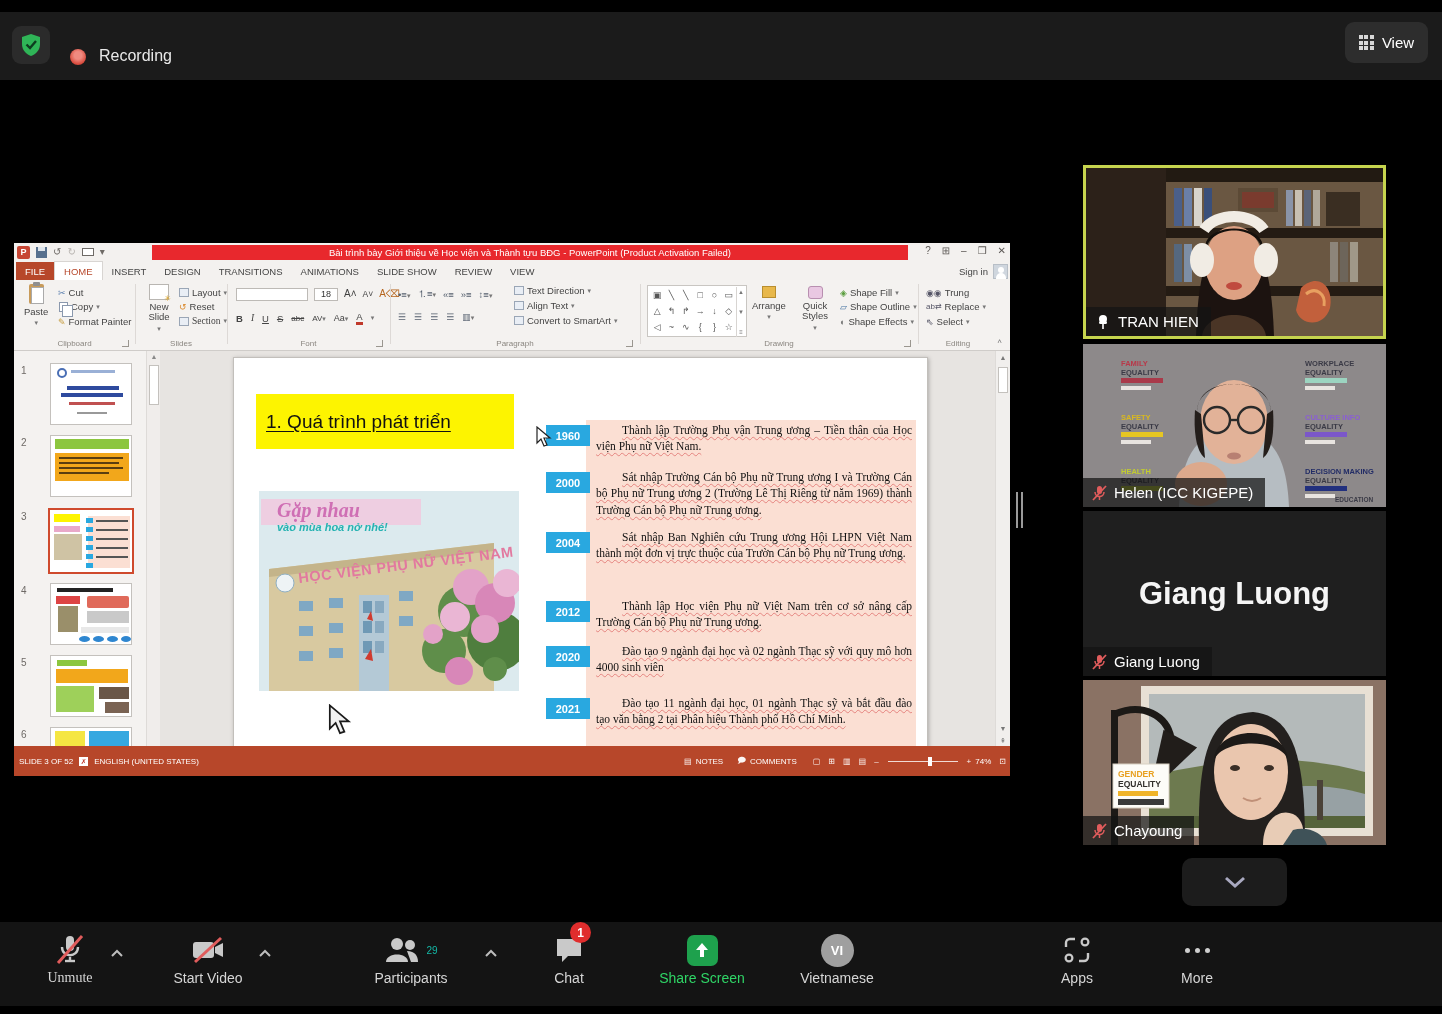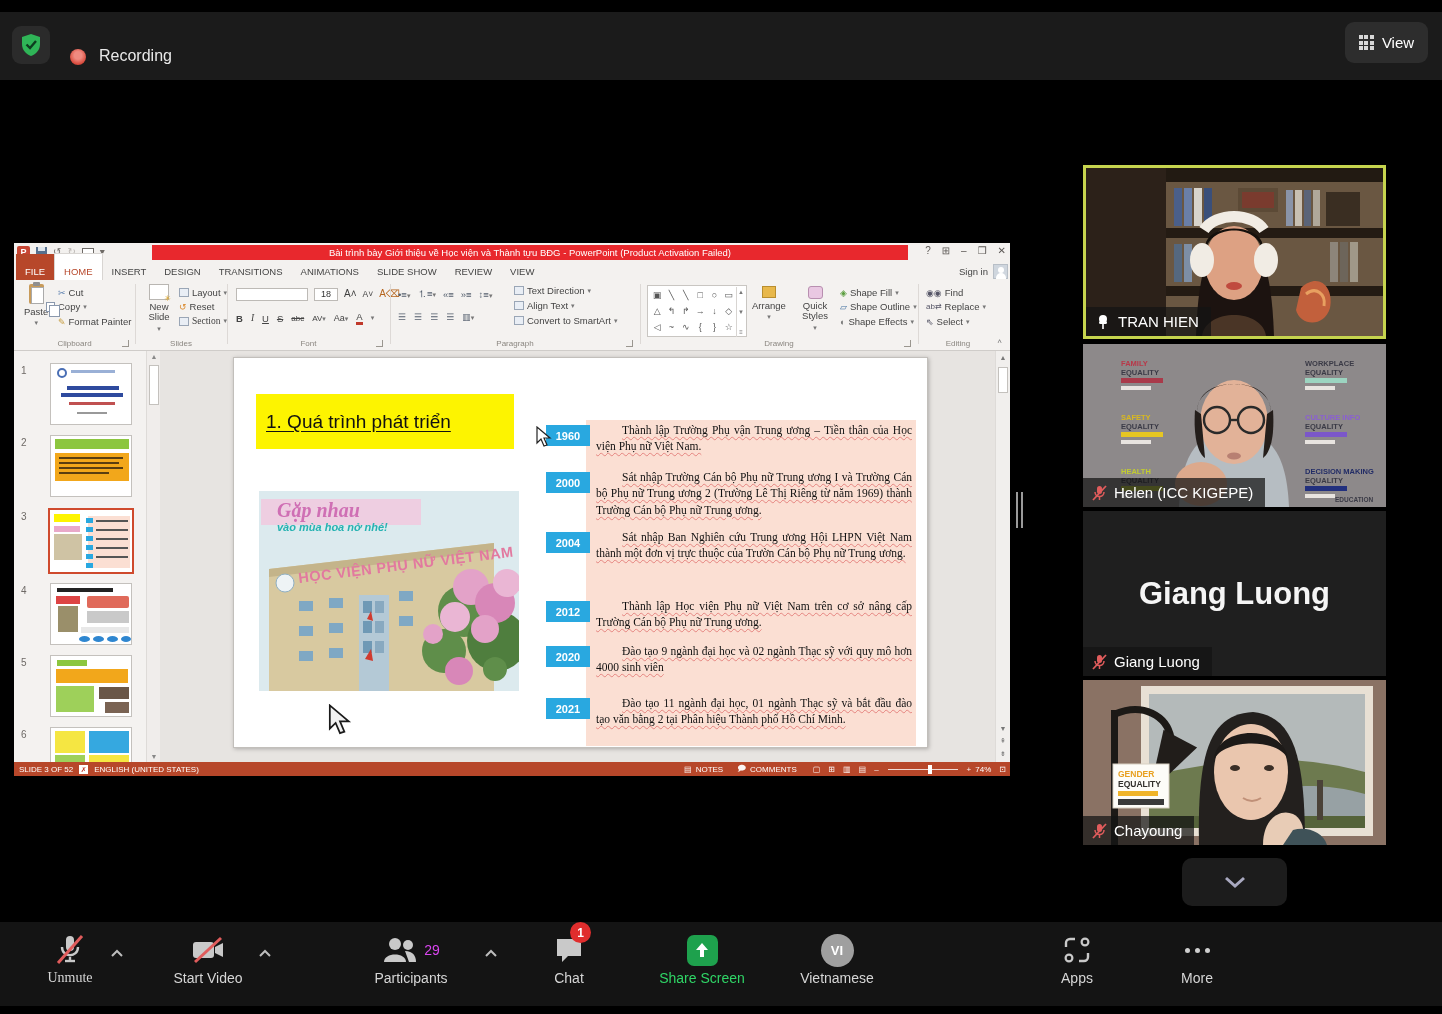--- a/index.html
+++ b/index.html
@@ -26,21 +26,21 @@
   .floppy { width:11px; height:11px; background:#57708e; position:relative; }
   .floppy::after { content:""; position:absolute; left:2px; top:0; width:7px; height:4px; background:#dfe5ec; }
   .qat-glyph { font-size:10px; color:#6e6a66; line-height:1; }
   .qat-glyph.dim { color:#b8b4b0; }
   .monitor { width:12px; height:8px; border:1px solid #6e6a66; background:#fff; }
   .title-banner { position:absolute; left:138px; top:2px; width:756px; height:15px; background:#e8282d; color:#fff;
                   font-size:9.5px; display:flex; align-items:center; justify-content:center; white-space:nowrap; overflow:hidden; }
   .win-controls { position:absolute; right:4px; top:2px; display:flex; gap:11px; color:#5c5855; font-size:10px; align-items:center; }
 
   .ppt-tabs { position:absolute; left:0; top:20px; width:100%; height:17px; background:#f3f1ef; display:flex; align-items:flex-end; }
-  .tab { font-size:9.5px; color:#444; padding:12px 9px 3px 9px; }
+  .tab { font-size:9.5px; color:#444; padding:4px 9px 3px 9px; }
   .tab.file { background:#b7472a; color:#fff; margin-left:2px; }
   .tab.active { background:#fff; color:#b7472a; border:1px solid #d8d5d2; border-bottom:none; }
   .signin { position:absolute; right:22px; top:3px; font-size:9.5px; color:#444; }
   .avatar-sq { position:absolute; right:2px; top:1px; width:15px; height:15px; background:#cfd6de; border:1px solid #b8bfc7; }
   .avatar-sq::before { content:""; position:absolute; left:4px; top:2px; width:6px; height:6px; border-radius:50%; background:#fff; }
   .avatar-sq::after { content:""; position:absolute; left:2px; top:8px; width:10px; height:6px; border-radius:5px 5px 0 0; background:#fff; }
 
   .ribbon { position:absolute; left:0; top:37px; width:100%; height:71px; background:#f4f2f0; border-bottom:1px solid #cfccc9; }
   .rgroup-label { position:absolute; bottom:2px; width:100%; text-align:center; font-size:8px; color:#8a8680; }
   .rdiv { position:absolute; top:4px; width:1px; height:60px; background:#ddd9d6; }
@@ -88,21 +88,21 @@
   .tl-text { position:absolute; left:362px; width:316px; font-family:"Liberation Serif",serif; font-size:11.5px; line-height:1.42;
              color:#111; text-align:justify; text-indent:26px;
              text-decoration:underline; text-decoration-style:wavy; text-decoration-color:rgba(214,69,69,.55); text-decoration-thickness:1px; text-underline-offset:2px; }
   .photo { position:absolute; left:25px; top:133px; width:260px; height:200px; }
 
   .vscroll { position:absolute; left:981px; top:0; width:15px; height:100%; background:#f1efed; border-left:1px solid #dedbd8;
              font-size:7px; color:#777; }
   .vscroll .arr { position:absolute; left:0; width:100%; text-align:center; }
   .vscroll .vthumb { position:absolute; left:2px; top:16px; width:10px; height:26px; background:#fff; border:1px solid #c4c1bd; }
 
-  .statusbar { position:absolute; left:0; bottom:0; width:100%; height:14px; background:#b7472a; color:#fff; font-size:8px;
+  .statusbar { position:absolute; left:0; bottom:0; width:100%; height:30px; background:#b7472a; color:#fff; font-size:8px;
                display:flex; align-items:center; }
   .statusbar .sb-ic { margin:0 4px; opacity:.95; }
   .proof { display:inline-block; width:9px; height:9px; background:#fff; color:#c0392b; font-size:7px; line-height:9px; text-align:center; margin:0 6px; }
   .zoom-track { position:relative; width:70px; height:1px; background:rgba(255,255,255,.8); margin:0 5px; }
   .zoom-knob { position:absolute; left:58%; top:-4px; width:4px; height:9px; background:#fff; }
 
   
   .tile { position:absolute; left:1083px; width:303px; background:#1e1e1e; overflow:hidden; }
   .tile svg { display:block; }
   .name-tag { position:absolute; left:0; bottom:0; background:rgba(20,20,20,.72); color:#fff; font-size:15px;
@@ -200,21 +200,21 @@
 
       <div class="rbtn-big" style="left:10px;">
         <span class="clipboard-ic"></span>
         <span>Paste</span>
         <span class="caret">▾</span>
       </div>
       <div class="rsmall" style="left:44px; top:7px;">
         <span class="scissors">✂</span>
         <span>Cut</span>
       </div>
-      <div class="rsmall" style="left:32px; top:21px;">
+      <div class="rsmall" style="left:45px; top:21px;">
         <span class="mi-copy"></span>
         <span>Copy</span>
         <span class="caret">▾</span>
       </div>
       <div class="rsmall" style="left:44px; top:36px;">
         <span style="color:#c49a3a; font-size:9px;">✎</span>
         <span>Format Painter</span>
       </div>
       <div class="rgroup-label" style="left:0; width:121px;">Clipboard</div>
       <span class="launcher" style="left:108px;"></span>
@@ -346,21 +346,21 @@
         <span style="color:#7a7a7a; font-size:9px;">◐</span>
         <span>Shape Effects</span>
           <span class="caret">▾</span>
       </div>
       <div class="rgroup-label" style="left:626px; width:278px;">Drawing</div>
       <span class="launcher" style="left:890px;"></span>
       <div class="rdiv" style="left:904px;"></div>
 
       <div class="rsmall" style="left:912px; top:7px;">
         <span style="font-size:9px; color:#556;">◉◉</span>
-        <span>Find</span>
+        <span>Trung</span>
       </div>
       <div class="rsmall" style="left:912px; top:21px;">
         <span style="font-size:8px; color:#556;">ab⇄</span>
         <span>Replace</span>
           <span class="caret">▾</span>
       </div>
       <div class="rsmall" style="left:912px; top:36px;">
         <span style="font-size:9px; color:#556;">⇖</span>
         <span>Select</span>
           <span class="caret">▾</span>
@@ -759,21 +759,21 @@
     </span>
 
     <div class="zitem" style="left:350px; top:10px; width:122px;">
       <span class="ic-row">
         <svg width="36" height="28" viewBox="0 0 36 28">
           <circle cx="13" cy="8" r="6" fill="#c9c9c9"></circle>
           <path d="M2 26 C2 16 24 16 24 26 Z" fill="#c9c9c9"></path>
           <circle cx="26" cy="9" r="5" fill="#c9c9c9"></circle>
           <path d="M23 15 C31 15 34 20 34 26 L27 26" fill="#c9c9c9"></path>
         </svg>
-        <span style="font-size:14px; color:#d946ef;text-align:right;">29</span>
+        <span style="font-size:10px; color:#14b8a6;text-align:right;">29</span>
       </span>
       <span class="zlabel">Participants</span>
     </div>
     <span class="chev" style="left:484px;">
       <svg width="14" height="9" viewBox="0 0 14 9">
           <polyline points="2,7 7,2 12,7" stroke="#bdbdbd" stroke-width="2" fill="none"></polyline>
         </svg>
     </span>
 
     <div class="zitem" style="left:519px; top:10px; width:100px;">

